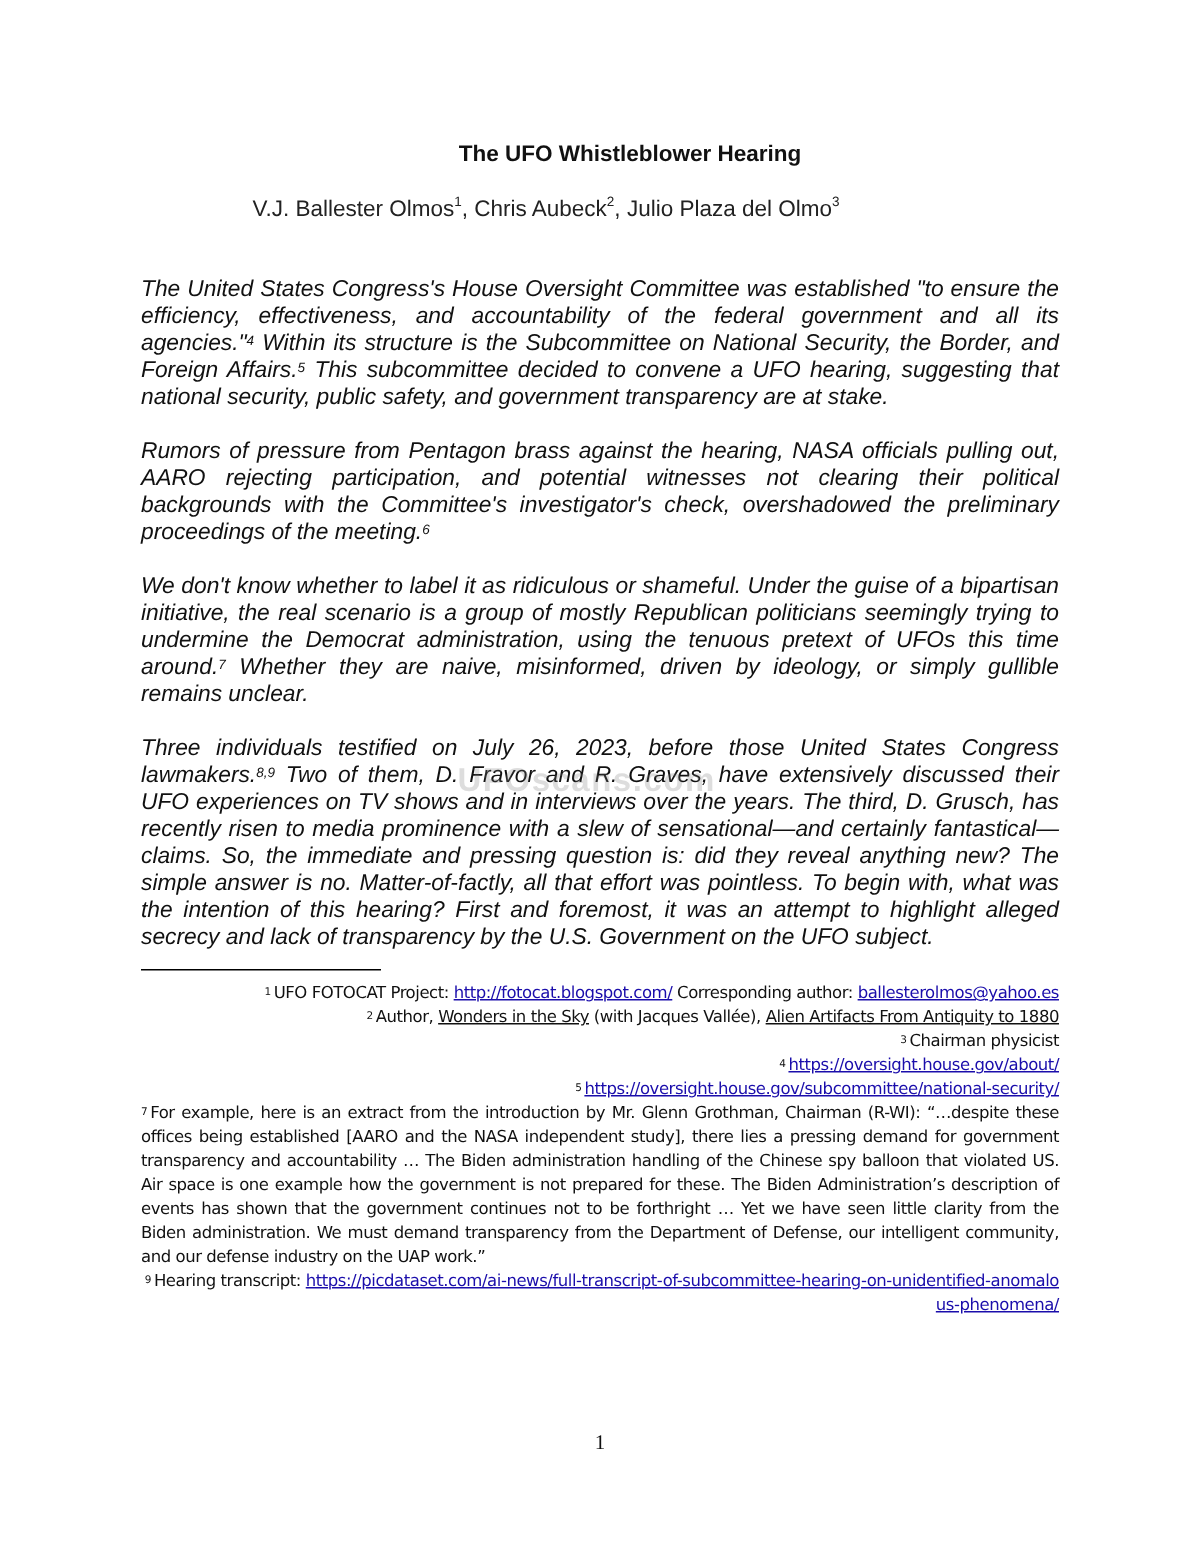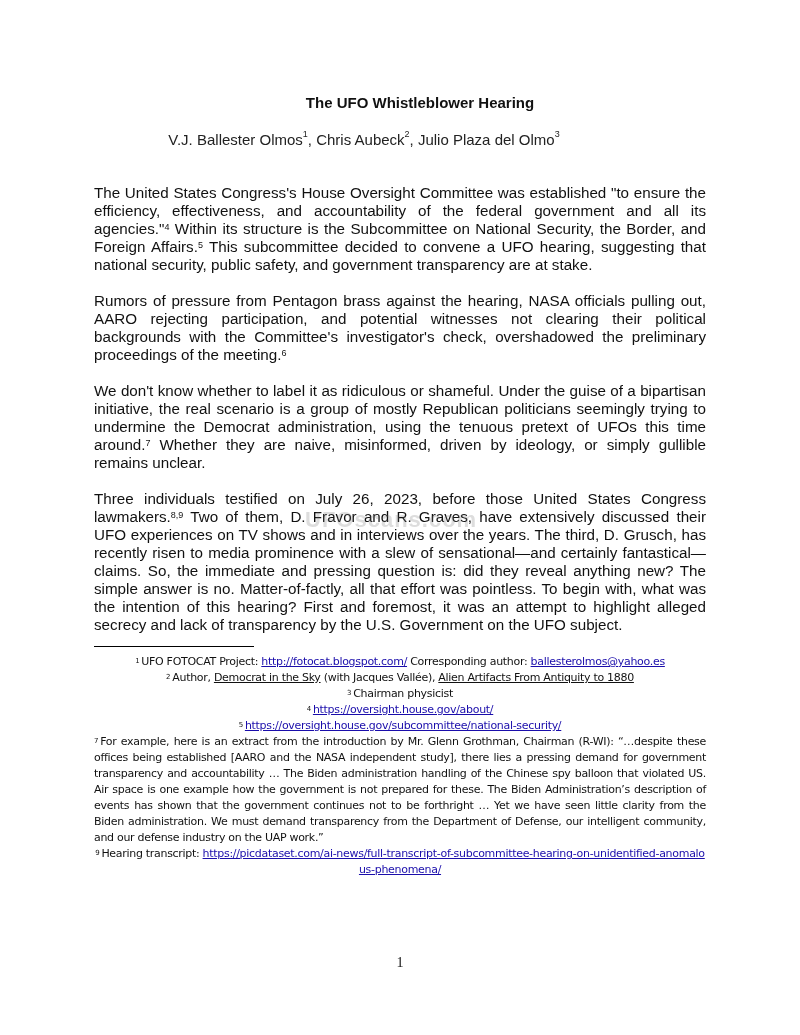--- a/index.html
+++ b/index.html
@@ -10,27 +10,27 @@
     font-family: "Liberation Sans", sans-serif; font-weight: bold; font-size: 15px; color: #111; margin-left: 20px;
   }
   .authors {
     position: absolute; left: 0; width: 728px; top: 131px; text-align: center;
     font-family: "Liberation Sans", sans-serif; font-size: 15px; color: #222;
   }
   .authors sup, .para sup { font-size: 9px; vertical-align: top; position: relative; top: -2px; }
   .body { position: absolute; left: 94px; width: 612px; top: 184px; }
   .para {
     font-family: "Liberation Sans", sans-serif; font-size: 15.2px; line-height: 18px;
-    text-align: justify; margin: 0 0 18px 0; color: #111;
+    text-align: justify; margin: 0 0 18px 0; color: #111; font-style: italic;
   }
   .para.p4 { margin-bottom: 0; }
   .rule { position: absolute; left: 94px; top: 646px; width: 160px; border-top: 1px solid #000; }
   .footnotes { position: absolute; left: 94px; width: 612px; top: 654px;
     font-family: "DejaVu Sans", sans-serif; font-size: 11px; line-height: 16px; color: #111; letter-spacing: -0.3px; }
-  .fn { margin: 0; text-align: center; }
+  .fn { margin: 0; text-align: right; }
   .fn sup { font-size: 7px; vertical-align: top; position: relative; top: -1px; margin-right: 2px; }
   a.link { color: #1a0dab; text-decoration: underline; }
   .ul { text-decoration: underline; }
   .pagenum { position: absolute; left: 0; width: 800px; top: 955px; text-align: center;
     font-family: "Liberation Serif", serif; font-size: 14px; color: #111; }
   .watermark { position: absolute; left: 305px; top: 507px; font-family: "Liberation Sans", sans-serif;
     font-size: 22px; color: rgba(120,120,120,0.25); letter-spacing: 1px; pointer-events: none; font-weight: bold; }
 </style>
 </head>
 <body>
@@ -53,21 +53,21 @@
     <p class="para p4"><span>Three individuals testified on July 26, 2023, before those United States Congress lawmakers.</span><sup>8,9</sup><span> Two of them, D. Fravor and R. Graves, have extensively discussed their UFO experiences on TV shows and in interviews over the years. The third, D. Grusch, has recently risen to media prominence with a slew of sensational—and certainly fantastical—claims. So, the immediate and pressing question is: did they reveal anything new? The simple answer is no. Matter-of-factly, all that effort was pointless. To begin with, what was the intention of this hearing? First and foremost, it was an attempt to highlight alleged secrecy and lack of transparency by the U.S. Government on the UFO subject.</span></p>
   </div>
 
   <div class="watermark">UFOscans.com</div>
 
   <div class="rule"></div>
 
   <div class="footnotes">
     <p class="fn"><sup>1</sup><span>UFO FOTOCAT Project: </span><a class="link" style="color: rgb(26, 13, 171);">http://fotocat.blogspot.com/</a><span> Corresponding author: </span><a class="link" style="color: rgb(26, 13, 171);">ballesterolmos@yahoo.es</a></p>
 
-    <p class="fn"><sup>2</sup><span>Author, </span><span class="ul">Democrat in the Sky</span><span> (with Jacques Vallée), </span><span class="ul">Alien Artifacts From Antiquity to 1880</span></p>
+    <p class="fn"><sup>2</sup><span>Author, </span><span class="ul">Wonders in the Sky</span><span> (with Jacques Vallée), </span><span class="ul">Alien Artifacts From Antiquity to 1880</span></p>
 
     <p class="fn"><sup>3</sup><span>Chairman physicist</span></p>
 
     <p class="fn"><sup>4</sup><a class="link" style="color: rgb(26, 13, 171);">https://oversight.house.gov/about/</a></p>
 
     <p class="fn"><sup>5</sup><a class="link" style="color: rgb(26, 13, 171);">https://oversight.house.gov/subcommittee/national-security/</a></p>
 
 
     <p class="fn" style="text-align: justify;"><sup>7</sup><span>For example, here is an extract from the introduction by Mr. Glenn Grothman, Chairman (R-WI): “…despite these offices being established [AARO and the NASA independent study], there lies a pressing demand for government transparency and accountability  … The Biden administration handling of the Chinese spy balloon that violated US. Air space is one example how the government is not prepared for these. The Biden Administration’s description of events has shown that the government continues not to be forthright  … Yet we have seen little clarity from the Biden administration. We must demand transparency from the Department of Defense, our intelligent community, and our defense industry on the UAP work.”</span></p>
 

